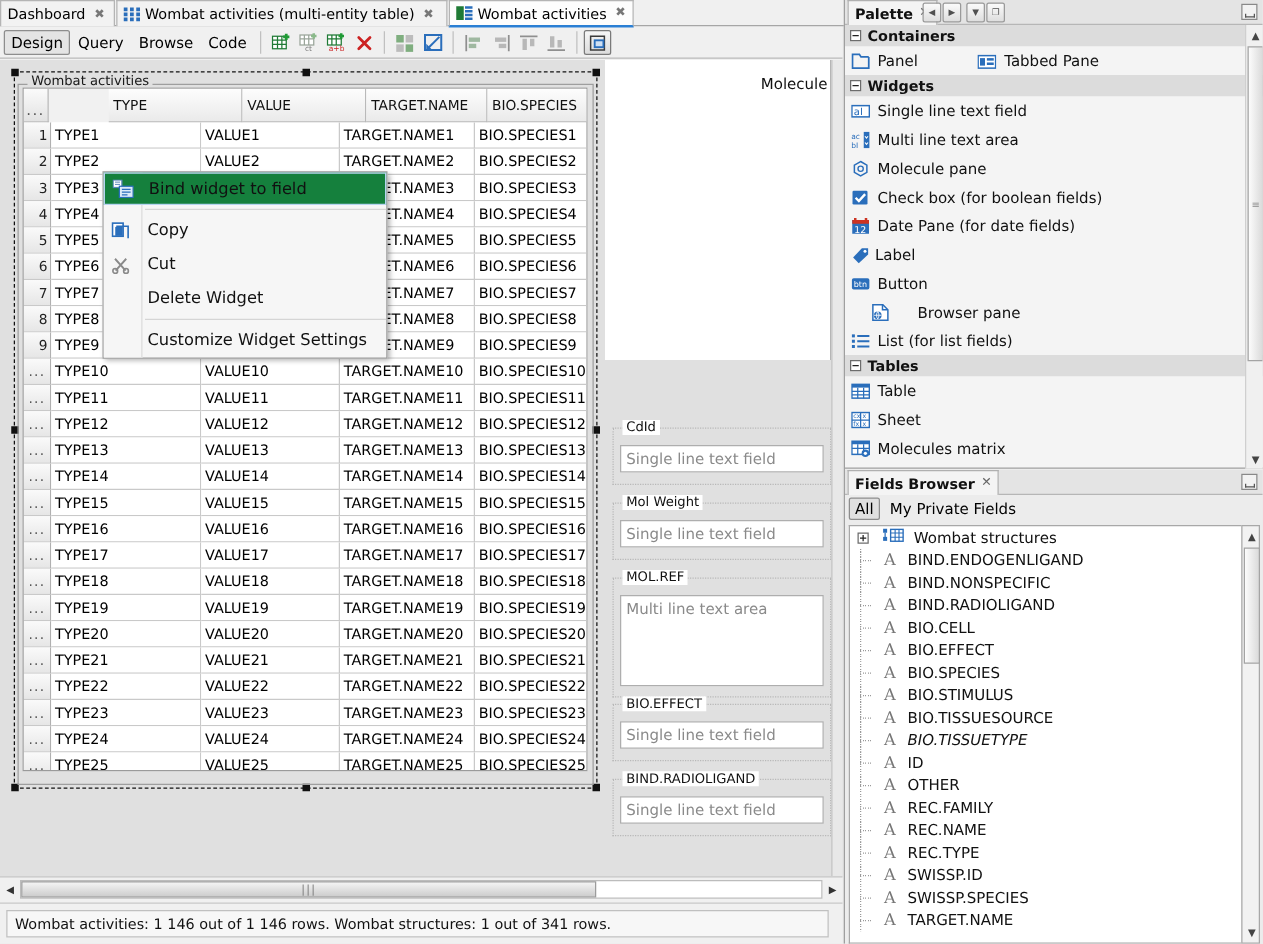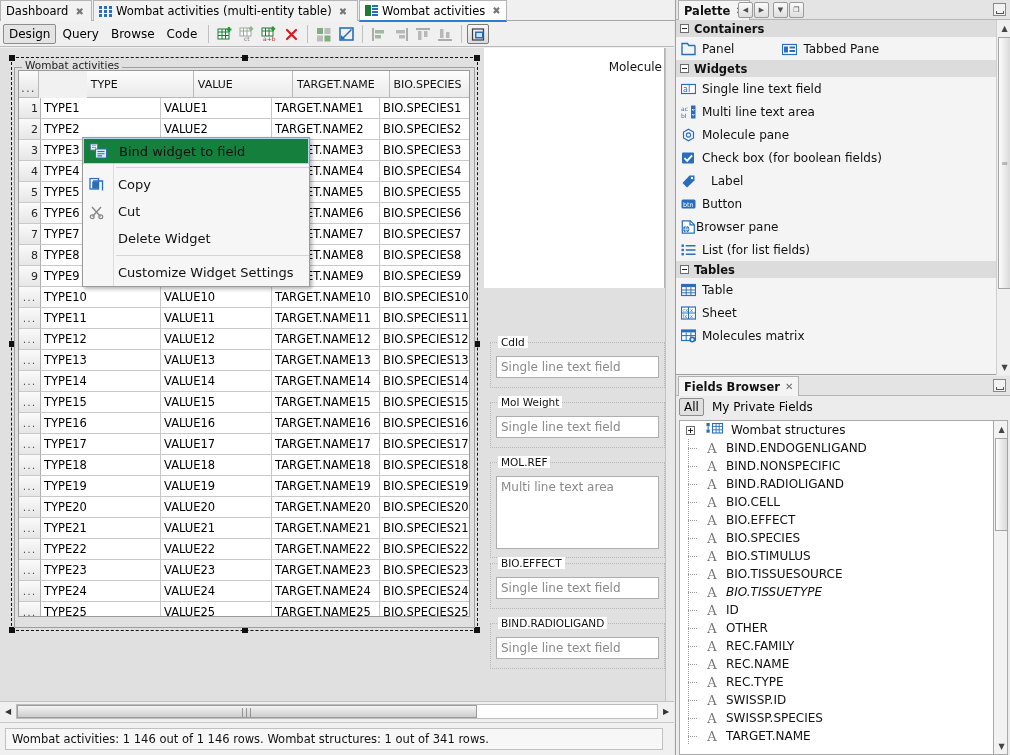--- a/index.html
+++ b/index.html
@@ -695,39 +695,51 @@
           <div class="prow">
             <div style="display: flex; align-items: center; gap: 6px;">
               <span class="pico"><svg width="15" height="14" viewBox="0 0 15 14">
                   <rect x="1" y="1.5" width="12" height="11" rx="1" fill="#2a6ebb"></rect>
                   <path d="M3.5 7.2l2.6 2.7 5-5.6" stroke="#fff" stroke-width="1.9" fill="none"></path>
                 </svg></span>
               <span>Check box (for boolean fields)</span>
             </div>
           </div>
           <div class="prow">
-            <div style="display: flex; align-items: center; gap: 15px;">
+            <div style="display: flex; align-items: center; gap: 6px;">
+              <span class="pico"><svg width="15" height="14" viewBox="0 0 15 14">
+                  <rect x="0.8" y="2" width="13.4" height="11" fill="#2a6ebb"></rect>
+                  <rect x="0.8" y="2" width="13.4" height="3" fill="#cc3322"></rect>
+                  <rect x="2.2" y="0.4" width="2" height="3" fill="#cc3322"></rect>
+                  <rect x="10.8" y="0.4" width="2" height="3" fill="#cc3322"></rect>
+                  <text x="2.4" y="12" font-size="7.5" fill="#fff" font-family="DejaVu Sans">12</text>
+                </svg></span>
+              <span>Date Pane (for date fields)</span>
+            </div>
+          </div>
+          <div class="prow">
+            <div style="display: flex; align-items: center; gap: 4px;">
               <span class="pico"><svg width="15" height="14" viewBox="0 0 15 14">
                   <path d="M8.5 1.5H13.5V6.5L6 13.5 1.5 9z" fill="#2a6ebb"></path>
                   <circle cx="11" cy="4" r="1.2" fill="#fff"></circle>
                 </svg></span>
               <span>Label</span>
             </div>
           </div>
           <div class="prow">
             <div style="display: flex; align-items: center; gap: 6px;">
               <span class="pico"><svg width="15" height="14" viewBox="0 0 15 14">
                   <rect x="0.5" y="2.5" width="14" height="9" rx="1.5" fill="#2a6ebb"></rect>
                   <text x="2" y="9.8" font-size="6.4" fill="#fff" font-family="DejaVu Sans">btn</text>
                 </svg></span>
               <span>Button</span>
             </div>
           </div>
           <div class="prow">
-            <div style="display: flex; align-items: center; gap: 0;">
+            <div style="display: flex; align-items: center; gap: 22px; margin-left: 16px;">
               <span class="pico"><svg width="15" height="14" viewBox="0 0 15 14">
                   <path d="M1.3 0.8h8l4 4v8.4h-12z" fill="#fff" stroke="#2a6ebb" stroke-width="1.2"></path>
                   <path d="M9 0.8v4h4" fill="none" stroke="#2a6ebb" stroke-width="1.2"></path>
                   <circle cx="5.2" cy="9.2" r="3.1" fill="#2a6ebb"></circle>
                   <path d="M2.1 9.2h6.2M5.2 6.1c1.3 1.8 1.3 4.4 0 6.2M5.2 6.1c-1.3 1.8-1.3 4.4 0 6.2" stroke="#fff" stroke-width="0.7" fill="none"></path>
                 </svg></span>
               <span>Browser pane</span>
             </div>
           </div>
           <div class="prow">

